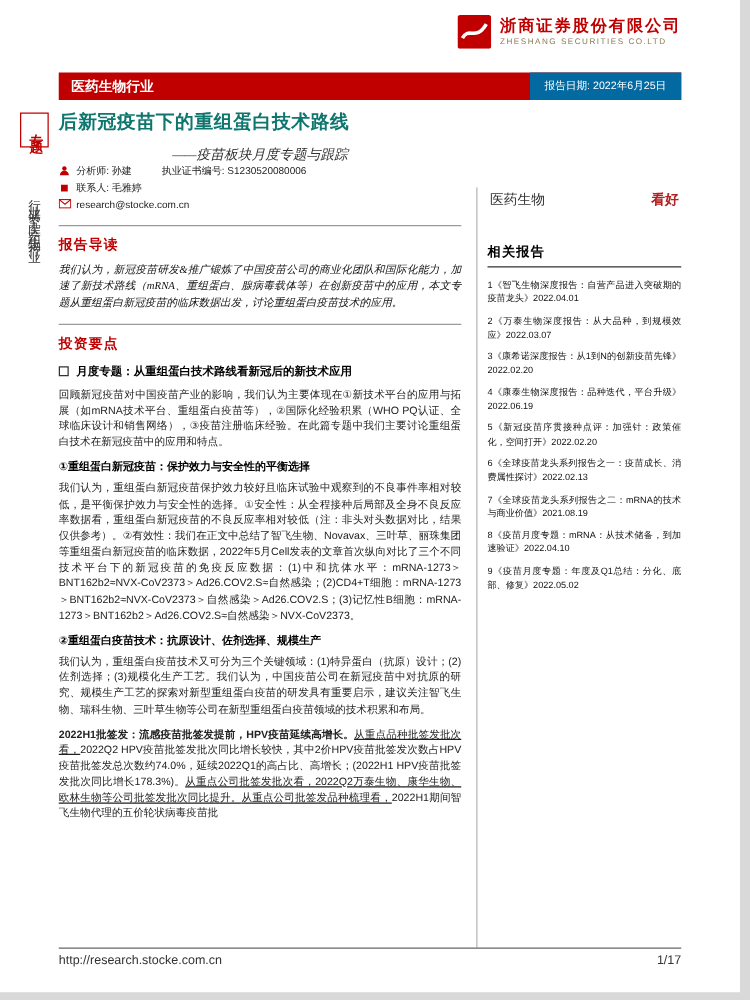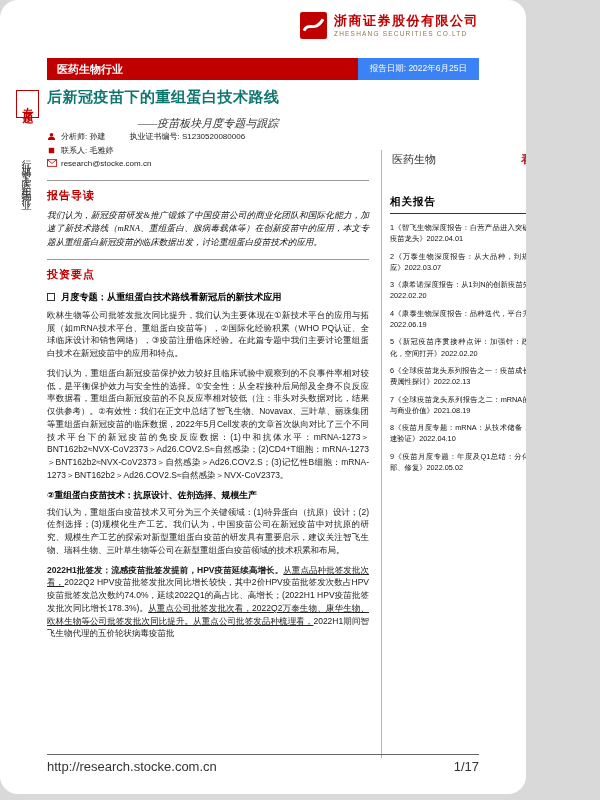--- a/index.html
+++ b/index.html
@@ -1,31 +1,30 @@
 <!DOCTYPE html>
 <html><head>
 <meta charset="utf-8">
 <style>
   html,body{margin:0;padding:0;background:#d9d9d9;}
   .page{
-    position:relative;width:526px;height:794px;background:#ffffff;
+    position:relative;width:592px;height:794px;background:#ffffff;
     font-family:"Liberation Sans","DejaVu Sans",sans-serif;color:#222;
     overflow:hidden;
-    border-radius:18px;
   }
   
   .top{position:absolute;top:12px;right:47px;display:flex;align-items:center;gap:7px;}
   .logo-mark{width:27px;height:27px;flex:none;display:block;}
   .logo-text{display:flex;flex-direction:column;line-height:1.25;}
   .logo-cn{color:#c00000;font-weight:bold;font-size:13px;letter-spacing:1.5px;}
   .logo-en{color:#8a7a52;font-size:6.5px;letter-spacing:1.2px;}
   
   .band{position:absolute;left:47px;right:47px;top:58px;height:22px;background:#c00000;display:flex;align-items:center;}
   .band-industry{color:#fff;font-weight:bold;font-size:11px;padding-left:10px;}
-  .band-date{margin-left:auto;background:#3b82f6;color:#fff;font-size:8.5px;height:100%;display:flex;align-items:center;padding:0 12px;}
+  .band-date{margin-left:auto;background:#0369a1;color:#fff;font-size:8.5px;height:100%;display:flex;align-items:center;padding:0 12px;}
   
   .tag-box{
     position:absolute;left:16px;top:90px;border:1px solid #c00000;color:#c00000;
     font-weight:bold;font-size:11px;writing-mode:vertical-rl;padding:7px 3px;letter-spacing:6px;
   }
   .vertical-label{
     position:absolute;left:19px;top:152px;writing-mode:vertical-rl;
     font-size:10px;color:#333;letter-spacing:4px;
   }
   
@@ -50,21 +49,21 @@
   .subhead{font-size:8.8px;font-weight:bold;color:#000;margin:8px 0 4px;}
   .b{font-weight:bold;}
   .u{text-decoration:underline;}
   
   .rc-h{font-size:10.5px;font-weight:bold;color:#000;border-bottom:1.5px solid #333;padding-bottom:4px;margin:0 0 8px;letter-spacing:1px;}
   .rating-row{display:flex;justify-content:space-between;font-size:11px;padding:2px 2px 14px;color:#333;}
   .rating-val{color:#b22222;font-weight:bold;}
   .reports-block{margin-top:14px;}
   .report-item{font-size:7.3px;line-height:1.55;color:#111;margin-bottom:6px;text-align:justify;}
   
-  .footer{position:absolute;left:47px;right:47px;bottom:20px;border-top:1px solid #666;padding-top:4px;display:flex;align-items:center;font-size:13px;color:#333;}
+  .footer{position:absolute;left:47px;right:47px;bottom:20px;border-top:1px solid #666;padding-top:4px;display:flex;align-items:center;font-size:10px;color:#333;}
   .f-url{flex:1;text-align:left;}
   .f-page{flex:0 0 auto;text-align:center;}
   .f-disc{flex:1;text-align:right;color:#c00000;font-style:italic;}
 </style>
 </head>
 <body>
 
 <div class="page">
 
   <div class="top">
@@ -132,22 +131,23 @@
       <p class="lead-body">我们认为，新冠疫苗研发&amp;推广锻炼了中国疫苗公司的商业化团队和国际化能力，加速了新技术路线（mRNA、重组蛋白、腺病毒载体等）在创新疫苗中的应用，本文专题从重组蛋白新冠疫苗的临床数据出发，讨论重组蛋白疫苗技术的应用。</p>
     </div>
 
     <div class="section">
       <h2 class="red-h">投资要点</h2>
 
       <div class="topic">
         <span class="sq"></span>
         <span>月度专题：从重组蛋白技术路线看新冠后的新技术应用</span>
       </div>
-      <p class="body-p">欧林生物等公司批签发批次同比提升，我们认为主要体现在①新技术平台的应用与拓展（如mRNA技术平台、重组蛋白疫苗等），②国际化经验积累（WHO PQ认证、全球临床设计和销售网络），③疫苗注册临床经验。在此篇专题中我们主要讨论重组蛋白技术在新冠疫苗中的应用和特点。</p>
+      <p class="body-p">回顾新冠疫苗对中国疫苗产业的影响，我们认为主要体现在①新技术平台的应用与拓展（如mRNA技术平台、重组蛋白疫苗等），②国际化经验积累（WHO PQ认证、全球临床设计和销售网络），③疫苗注册临床经验。在此篇专题中我们主要讨论重组蛋白技术在新冠疫苗中的应用和特点。</p>
 
+      <div class="subhead">①重组蛋白新冠疫苗：保护效力与安全性的平衡选择</div>
       <p class="body-p">我们认为，重组蛋白新冠疫苗保护效力较好且临床试验中观察到的不良事件率相对较低，是平衡保护效力与安全性的选择。①安全性：从全程接种后局部及全身不良反应率数据看，重组蛋白新冠疫苗的不良反应率相对较低（注：非头对头数据对比，结果仅供参考）。②有效性：我们在正文中总结了智飞生物、Novavax、三叶草、丽珠集团等重组蛋白新冠疫苗的临床数据，2022年5月Cell发表的文章首次纵向对比了三个不同技术平台下的新冠疫苗的免疫反应数据：(1)中和抗体水平：mRNA-1273＞BNT162b2≈NVX-CoV2373＞Ad26.COV2.S≈自然感染；(2)CD4+T细胞：mRNA-1273＞BNT162b2≈NVX-CoV2373＞自然感染＞Ad26.COV2.S；(3)记忆性B细胞：mRNA-1273＞BNT162b2＞Ad26.COV2.S≈自然感染＞NVX-CoV2373。</p>
 
       <div class="subhead">②重组蛋白疫苗技术：抗原设计、佐剂选择、规模生产</div>
       <p class="body-p">我们认为，重组蛋白疫苗技术又可分为三个关键领域：(1)特异蛋白（抗原）设计；(2)佐剂选择；(3)规模化生产工艺。我们认为，中国疫苗公司在新冠疫苗中对抗原的研究、规模生产工艺的探索对新型重组蛋白疫苗的研发具有重要启示，建议关注智飞生物、瑞科生物、三叶草生物等公司在新型重组蛋白疫苗领域的技术积累和布局。</p>
 
       <p class="body-p"><span class="b">2022H1批签发：流感疫苗批签发提前，HPV疫苗延续高增长。</span><span class="u">从重点品种批签发批次看，</span><span>2022Q2 HPV疫苗批签发批次同比增长较快，其中2价HPV疫苗批签发次数占HPV疫苗批签发总次数约74.0%，延续2022Q1的高占比、高增长；(2022H1 HPV疫苗批签发批次同比增长178.3%)。</span><span class="u">从重点公司批签发批次看，</span><span class="u">2022Q2万泰生物、康华生物、欧林生物等公司批签发批次同比提升。</span><span class="u">从重点公司批签发品种梳理看，</span><span>2022H1期间智飞生物代理的五价轮状病毒疫苗批</span></p>
     </div>
   </div>
 
   <div class="col-right">

